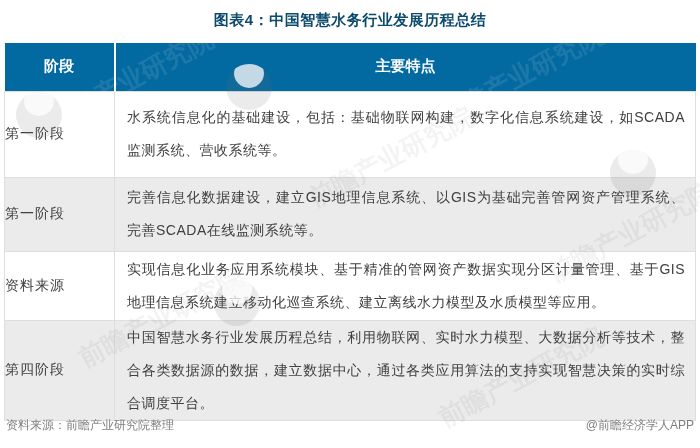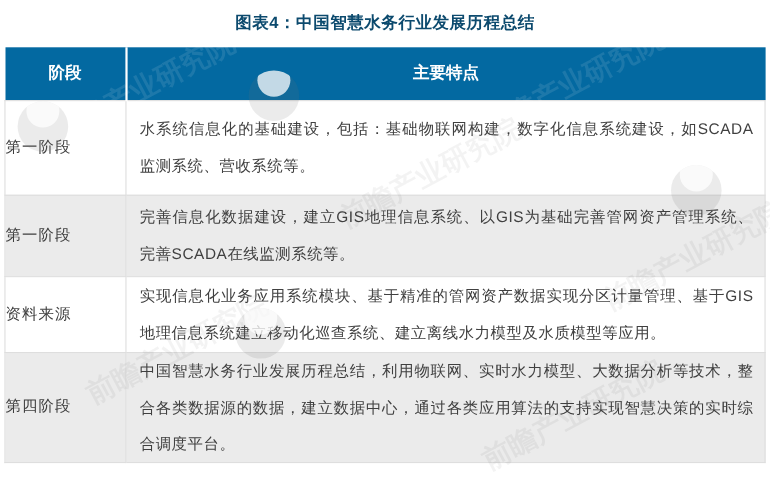--- a/index.html
+++ b/index.html
@@ -82,20 +82,24 @@
         <td class="stage">资料来源</td>
         <td class="feat">实现信息化业务应用系统模块、基于精准的管网资产数据实现分区计量管理、基于GIS地理信息系统建立移动化巡查系统、建立离线水力模型及水质模型等应用。</td>
       </tr>
       <tr class="r4 alt">
         <td class="stage">第四阶段</td>
         <td class="feat">中国智慧水务行业发展历程总结，利用物联网、实时水力模型、大数据分析等技术，整合各类数据源的数据，建立数据中心，通过各类应用算法的支持实现智慧决策的实时综合调度平台。</td>
       </tr>
     </tbody>
   </table>
 
+  <div class="footer">
+    <span>资料来源：前瞻产业研究院整理</span>
+    <span>@前瞻经济学人APP</span>
+  </div>
 
   <div class="wm-layer">
     <span class="wm on-blue" style="left:40px;  top:62px;">前瞻产业研究院</span>
     <span class="wm on-blue" style="left:430px; top:58px;">前瞻产业研究院</span>
     <span class="wm" style="left:300px; top:140px;">前瞻产业研究院</span>
     <span class="wm" style="left:540px; top:215px;">前瞻产业研究院</span>
     <span class="wm" style="left:70px;  top:300px;">前瞻产业研究院</span>
     <span class="wm" style="left:430px; top:360px;">前瞻产业研究院</span>
     <span class="wm-circle" style="left:16px;  top:92px;"></span>
     <span class="wm-circle" style="left:214px; top:280px;"></span>

